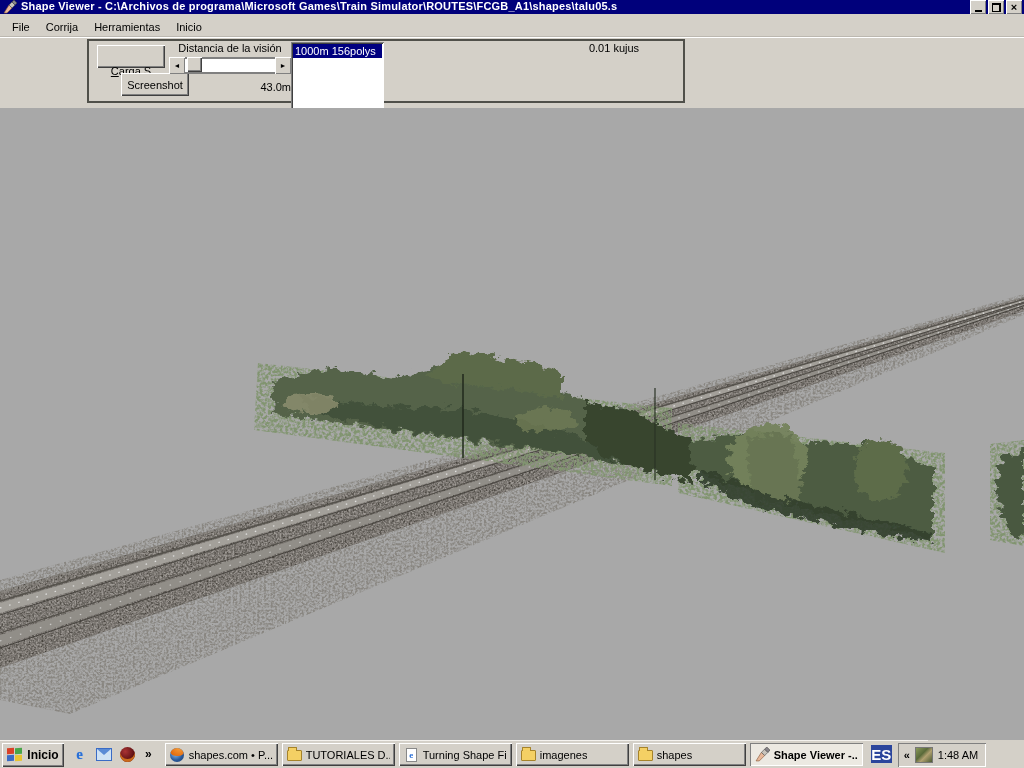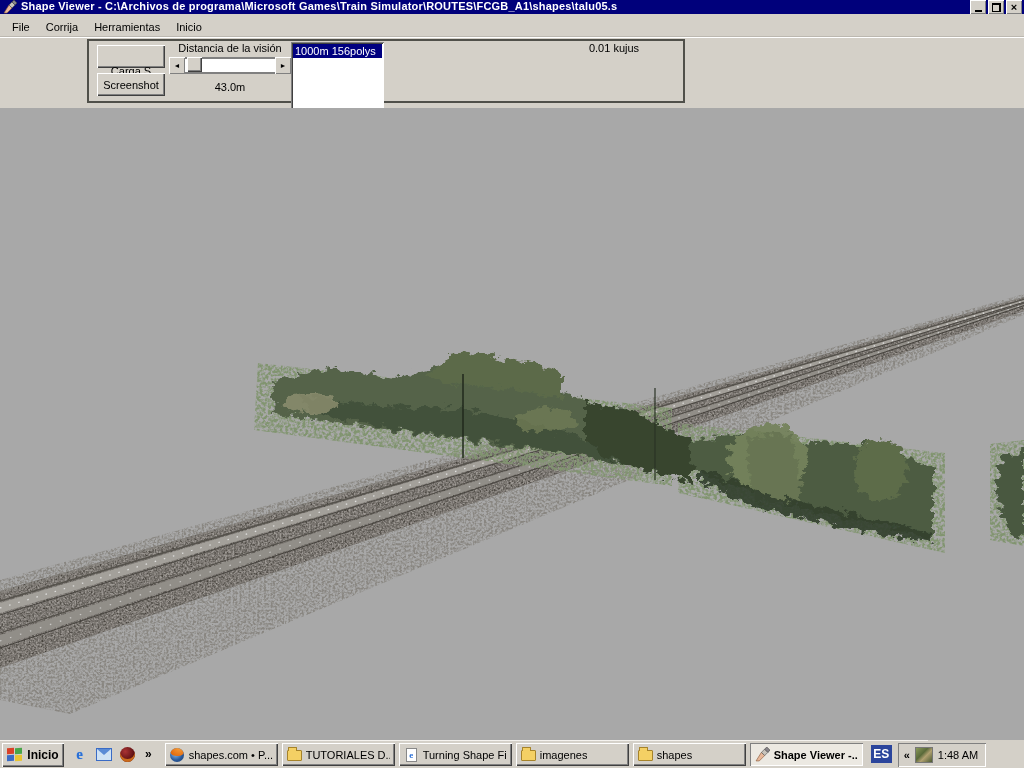--- a/index.html
+++ b/index.html
@@ -90,25 +90,25 @@
   .groupbox {
     position:absolute; left:87px; top:2px; width:598px; height:64px;
     border:2px solid #50504a;
     background:#d4d0c8;
   }
   .btn-carga, .btn-screenshot {
     position:absolute; left:8px; width:68px; height:23px;
     display:flex; align-items:center; justify-content:center; cursor:default;
   }
   .btn-carga { top:4px; }
-  .btn-screenshot { top:32px; }
+  .btn-screenshot { top:32px;margin-left:24px; }
   .btn-carga .btn-label { display:block;margin-top:28px; }
   .btn-carga .btn-label::first-letter { text-decoration:underline; }
   .distance-label { position:absolute; left:80px; top:1px; width:122px; text-align:center; }
-  .distance-value { position:absolute; left:80px; top:40px; width:122px; text-align:center; }
+  .distance-value { position:absolute; left:80px; top:40px; width:122px; text-align:right; }
   .hscroll {
     position:absolute; left:80px; top:16px; width:122px; height:17px;
     background:#efede8; box-shadow: inset 0 0 0 1px #808080;
     display:flex; align-items:stretch;
   }
   .scroll-arrow {
     width:16px; display:flex; align-items:center; justify-content:center;
     font-size:7px; color:#000; cursor:default; flex:0 0 auto;
   }
   .scroll-track { flex:1 1 auto; position:relative; background:#ffffff; margin:1px 0; box-shadow: inset 0 1px 0 #808080, inset 0 -1px 0 #808080; }
@@ -174,21 +174,21 @@
   .tb-icon { width:15px; height:15px; flex:0 0 auto; display:flex; align-items:center; justify-content:center; }
   .firefox-orb { width:14px; height:14px; border-radius:50%; background:radial-gradient(circle at 40% 40%, #8fc1f0 0%, #2a5a9c 55%, #1a3a6a 100%); position:relative; overflow:hidden; }
   .firefox-orb::after { content:""; position:absolute; left:-2px; top:-3px; width:16px; height:11px; background:radial-gradient(circle at 70% 20%, #f9a13b, #e06a10 70%, transparent 75%); border-radius:50% 50% 40% 60%; }
   .folder-glyph { width:15px; height:11px; background:#f4d064; border:1px solid #a6832a; border-radius:1px; position:relative; margin-top:2px; }
   .folder-glyph::before { content:""; position:absolute; left:0; top:-4px; width:7px; height:3px; background:#f4d064; border:1px solid #a6832a; border-bottom:none; border-radius:1px 1px 0 0; }
   .page-glyph { width:11px; height:14px; background:#fff; border:1px solid #888; display:flex; align-items:center; justify-content:center; }
   .page-glyph b { font-size:9px; color:#2a6fd6; font-family:"Liberation Serif", serif; }
   .sv-hand { width:15px; height:15px; }
   .lang-badge {
     width:21px; height:18px; margin-left:8px; flex:0 0 auto;
-    background:#2b459c; color:#fff; font-weight:bold; font-size:12px;
+    background:#2b459c; color:#fff; font-weight:bold; font-size:15px;
     display:flex; align-items:center; justify-content:center; cursor:default;
   }
   .tray {
     margin-left:6px; flex:0 0 auto;
     height:24px; margin-top:1px;
     display:flex; align-items:center; gap:6px;
     padding:0 8px 0 6px;
     box-shadow: inset 1px 1px 0 #808080, inset -1px -1px 0 #ffffff;
   }
   .tray-chevron { font-weight:bold; font-size:11px; cursor:default; }

